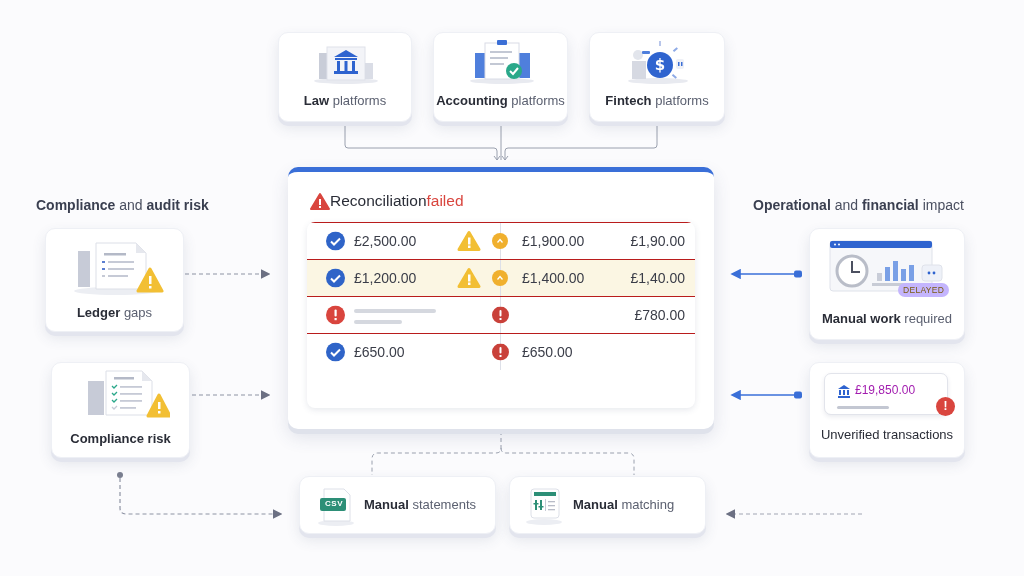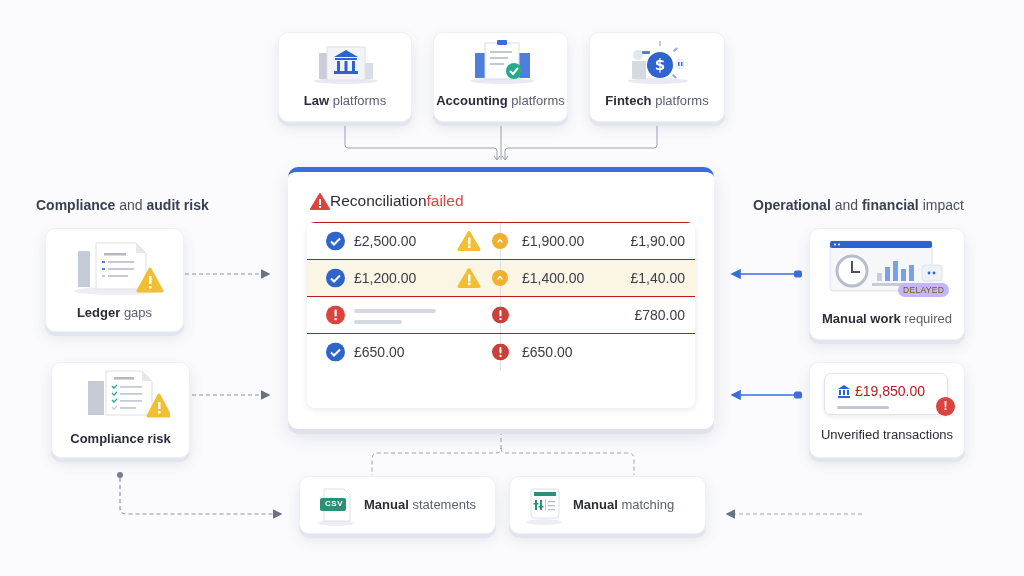--- a/index.html
+++ b/index.html
@@ -187,21 +187,21 @@
 
 <div class="card" style="left:809px;top:362px;width:156px;height:96px;">
   <div class="abs" style="left:14px;top:10px;width:124px;height:42px;background:#fff;border:1px solid #e2e4eb;border-radius:7px;box-shadow:0 2px 4px rgba(60,70,110,0.1);">
     <svg class="abs" style="left:12px;top:10px" width="14" height="14">
       <path d="M1,5 L7,1 L13,5 z" fill="#2e63cf"></path>
         <rect x="2" y="6" width="2" height="5" fill="#2e63cf"></rect>
         <rect x="6" y="6" width="2" height="5" fill="#2e63cf"></rect>
         <rect x="10" y="6" width="2" height="5" fill="#2e63cf"></rect>
         <rect x="1" y="12" width="12" height="2" fill="#2e63cf"></rect>
     </svg>
-    <div class="abs" style="left:30px;top:9px;font-size:14px;color:#b91c1c;">£19,850.00</div>
+    <div class="abs" style="left:30px;top:9px;font-size:12px;color:#a21caf;">£19,850.00</div>
     <div class="pill" style="left:12px;top:32px;width:52px;height:3px;background:#c3c7d2;"></div>
   </div>
   <div class="abs" style="left:126px;top:34px;width:19px;height:19px;border-radius:50%;background:#d9453e;color:#fff;font-size:12px;font-weight:bold;text-align:center;line-height:19px;">!</div>
   <div class="lbl abs" style="left:0;right:0;top:64px;">Unverified transactions</div>
 </div>
 
 <div class="main-card">
   <div class="main-title">
     <svg width="20" height="18">
       <path d="M10,2 L19,17 H1 z" fill="#d9453e" stroke="#d9453e" stroke-linejoin="round" stroke-width="2"></path>

